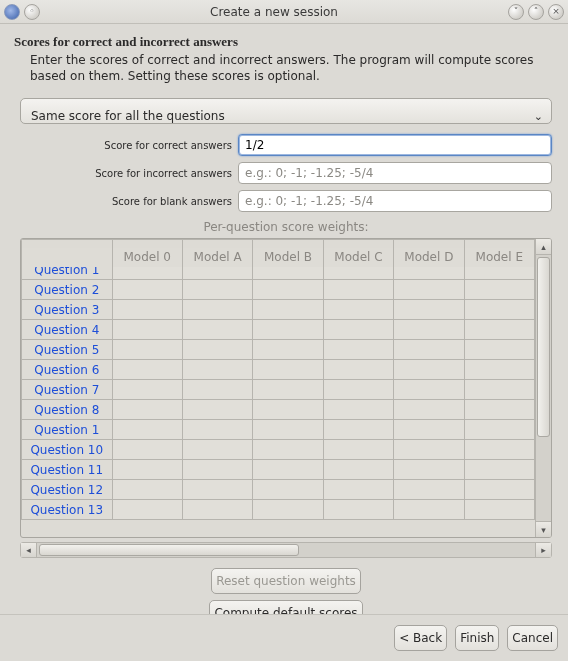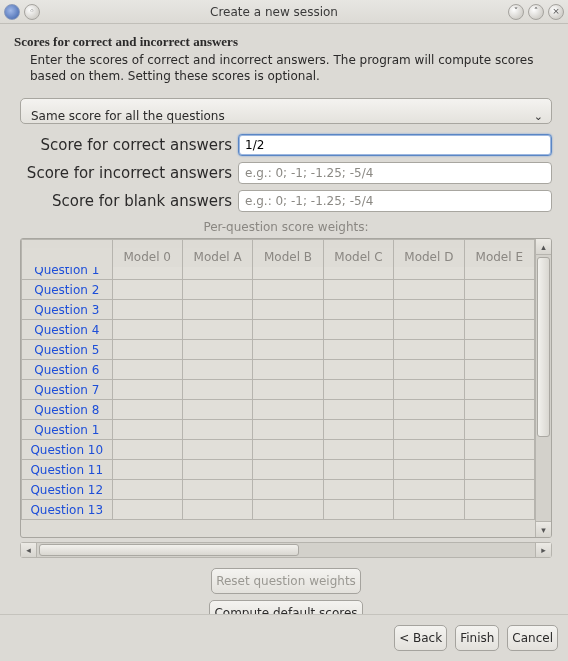--- a/index.html
+++ b/index.html
@@ -77,21 +77,21 @@
 
   .form-rows { margin: 0 6px; }
   .form-row {
     display:flex; align-items:center;
     margin-bottom: 6px;
   }
   .form-row label {
     width: 218px;
     text-align: right;
     padding-right: 6px;
-    font-size: 15px;
+    font-size: 10px;
   }
   .form-row input[type="text"] {
     flex:1;
     height: 22px;
     border: 1px solid #a8a6a0;
     border-radius: 4px;
     background:#fff;
     padding: 2px 6px;
     font: inherit;
   }

